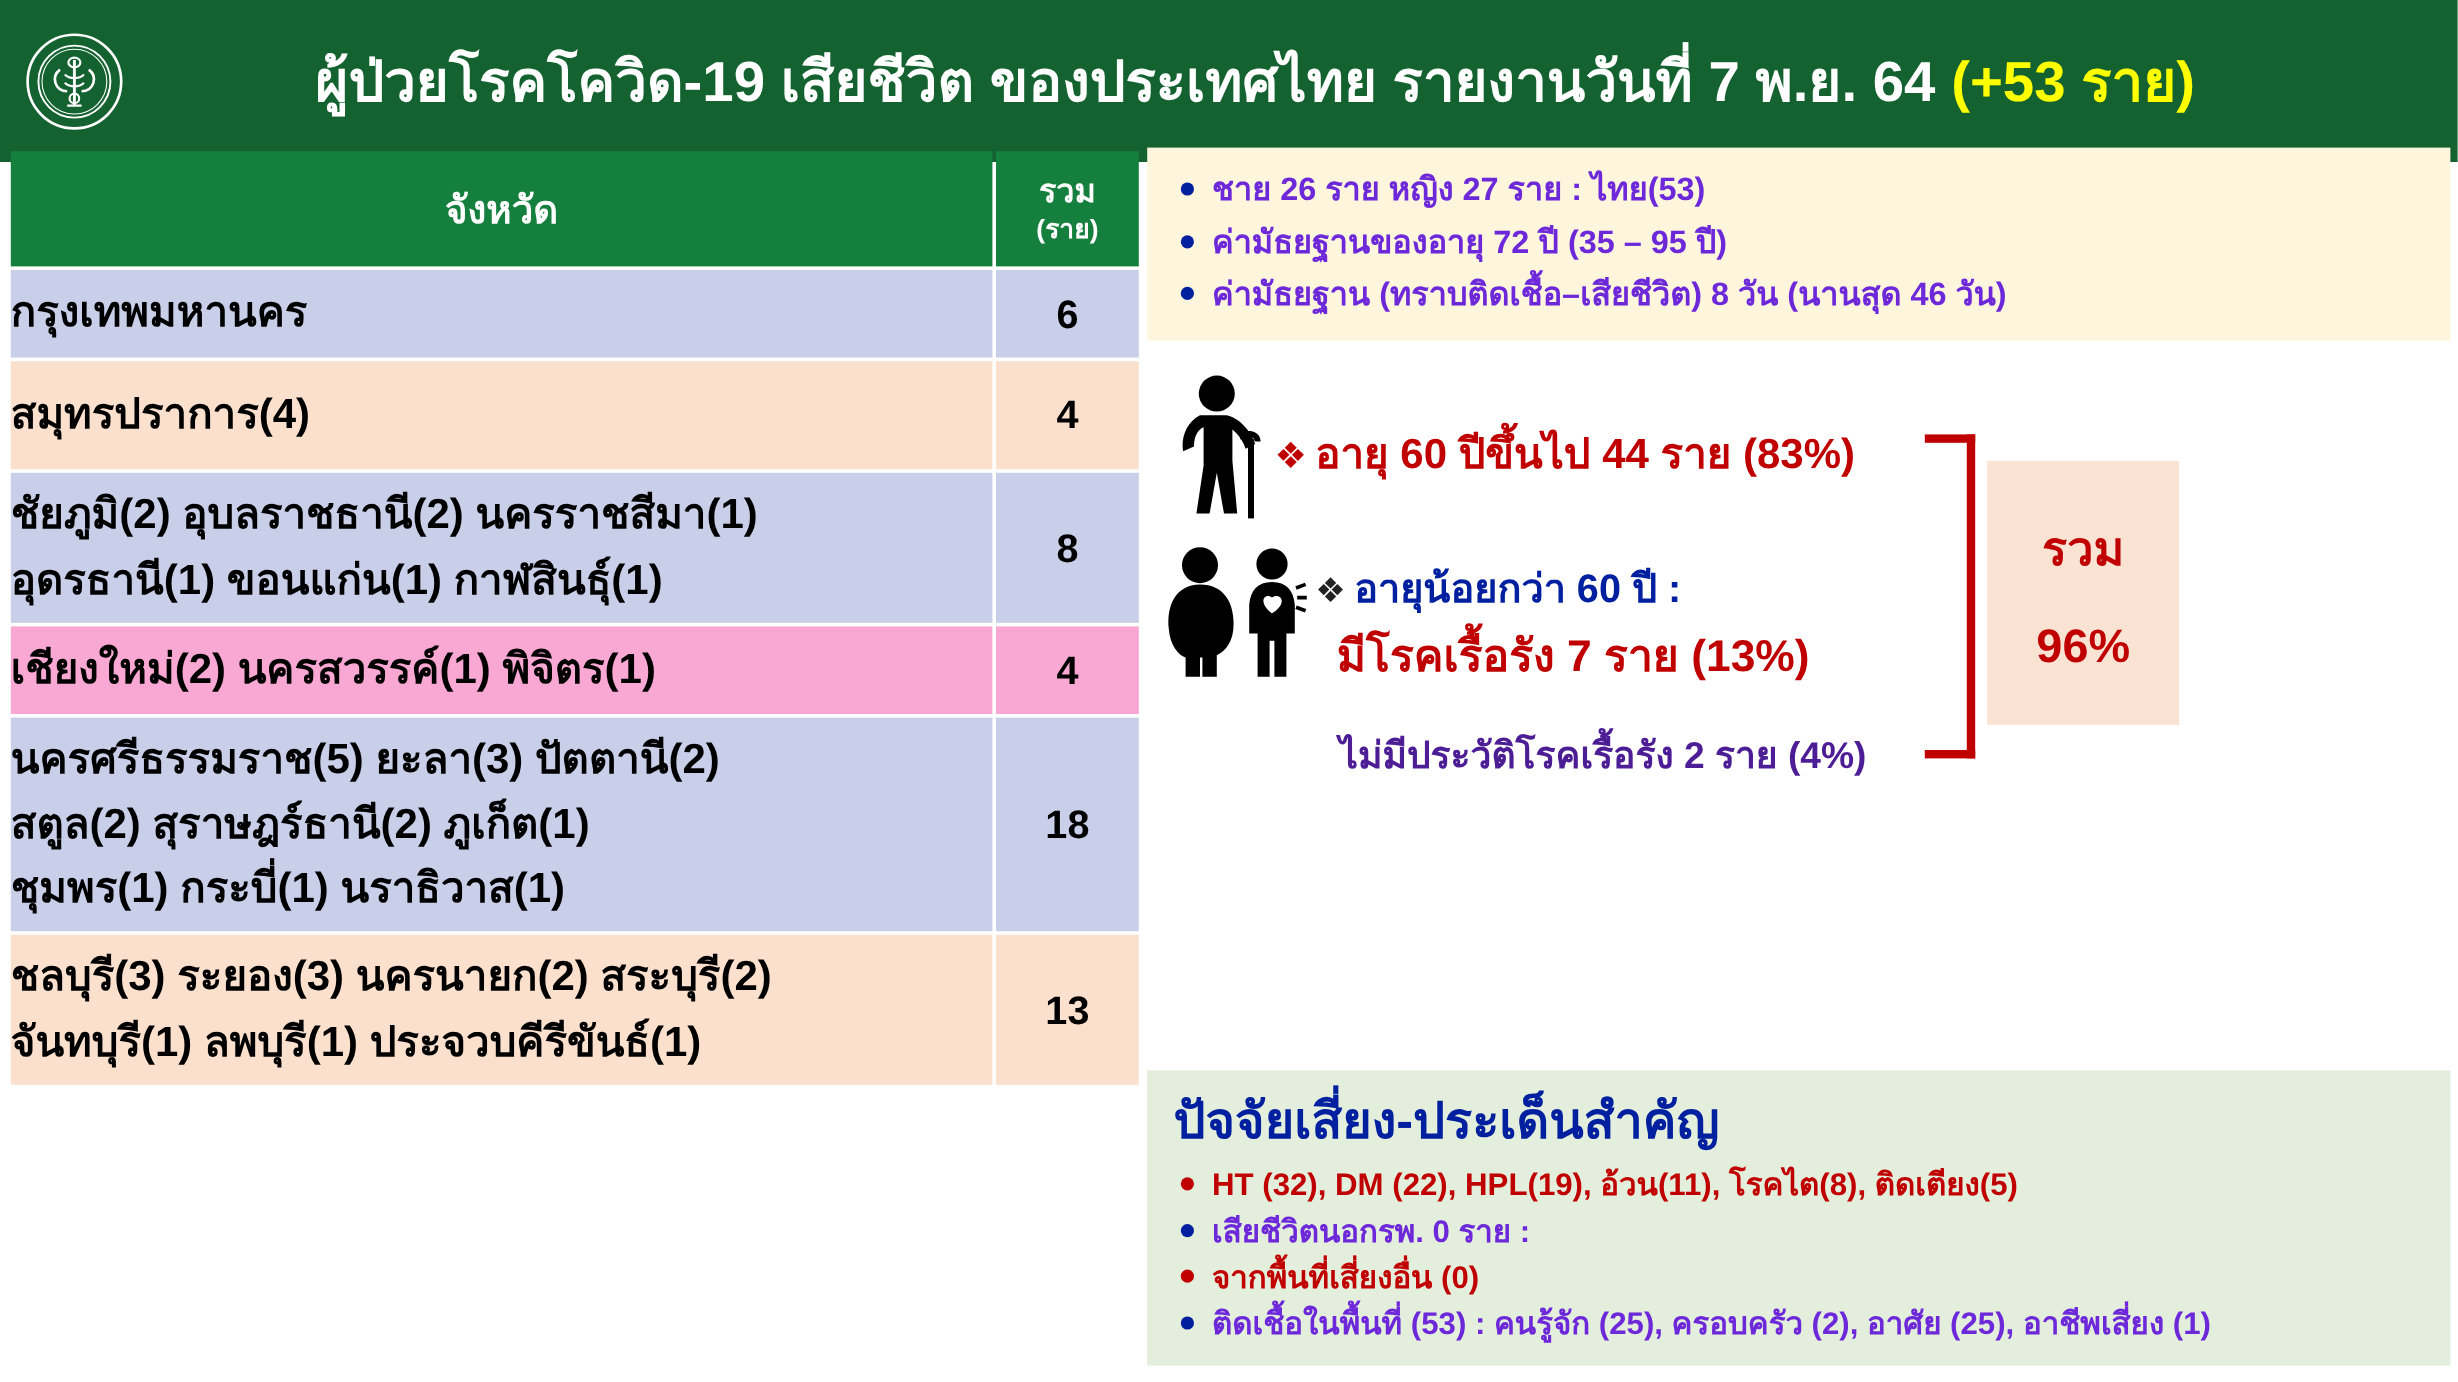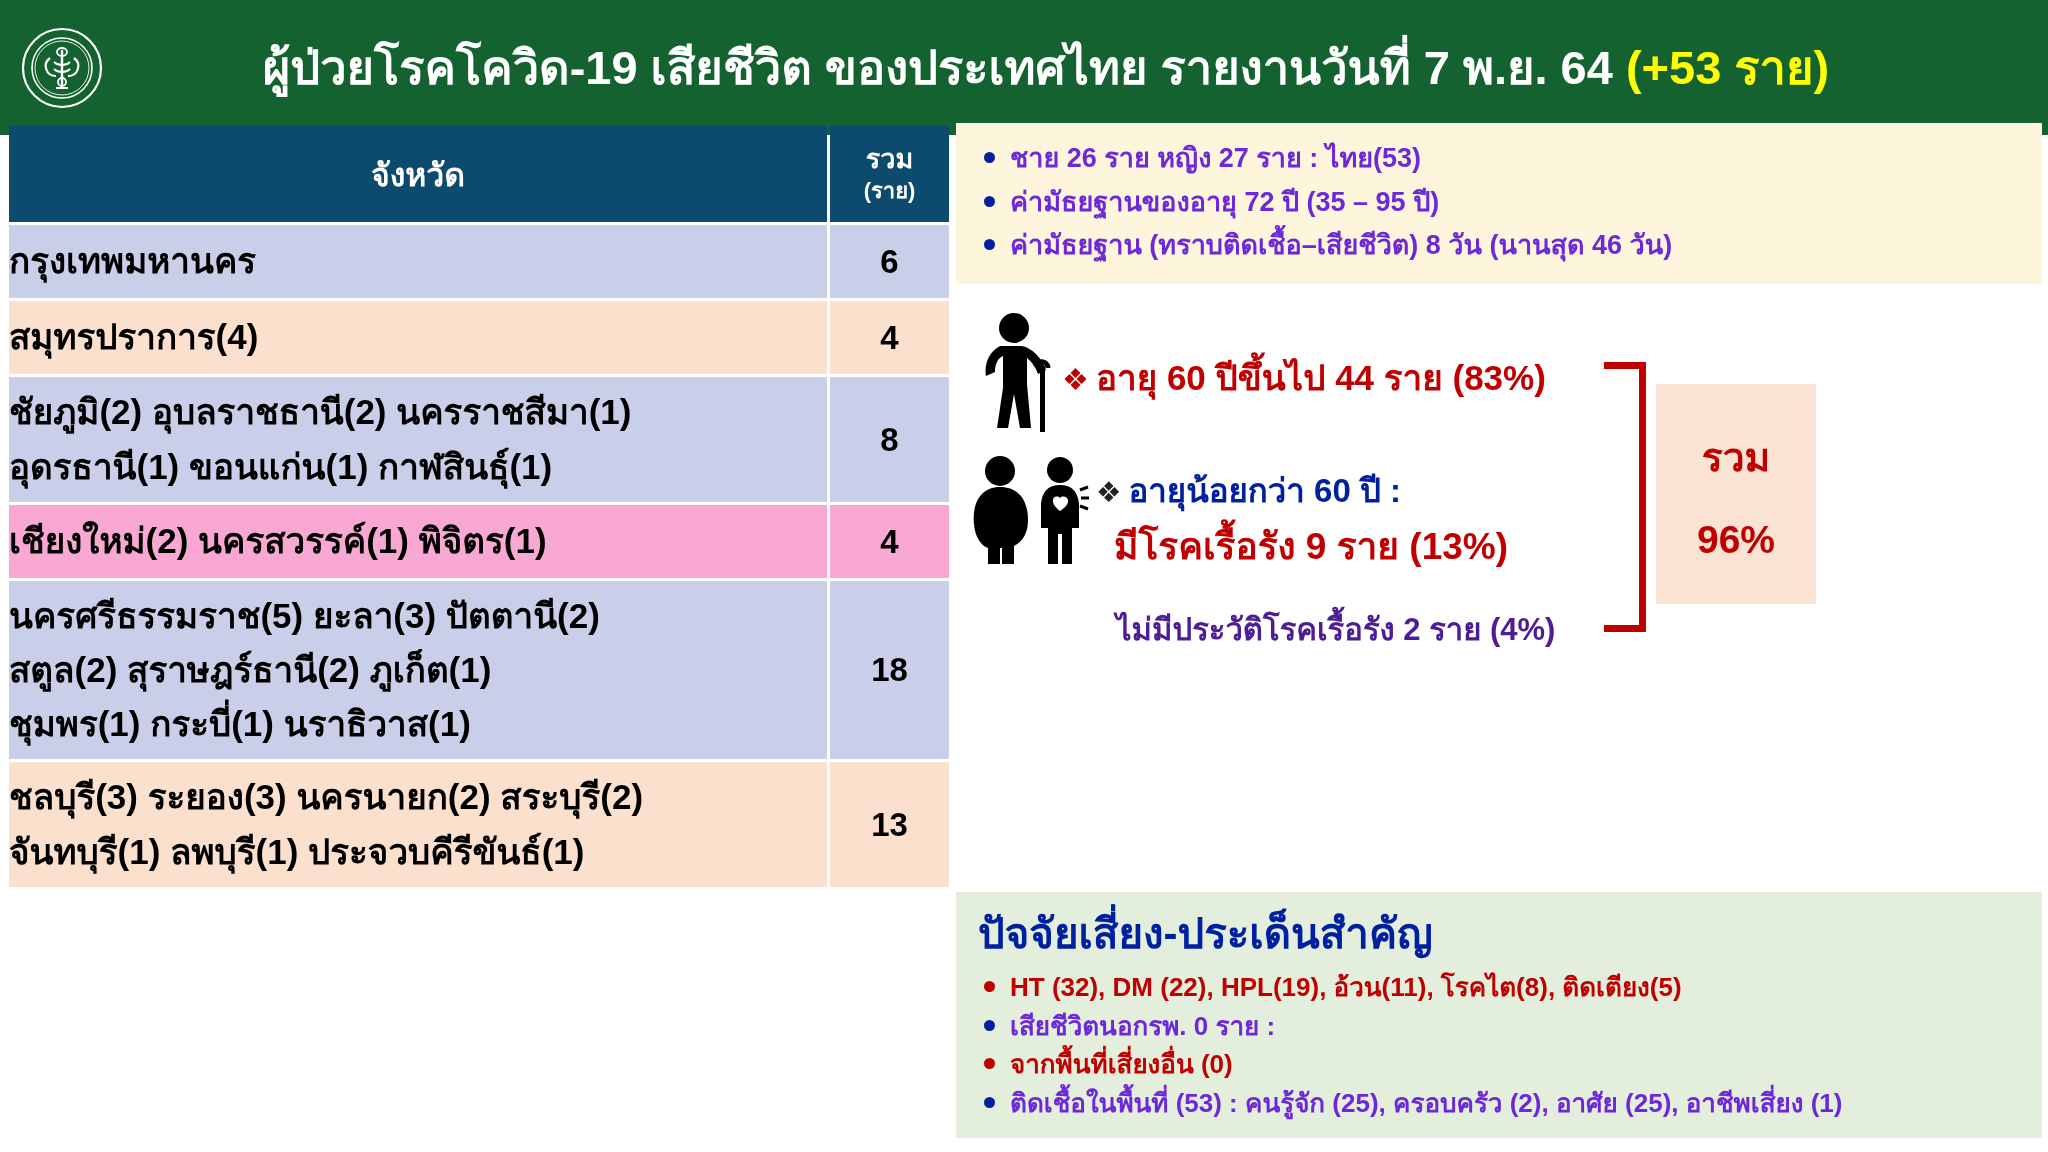--- a/index.html
+++ b/index.html
@@ -62,21 +62,21 @@
     table-layout: fixed;
   }
   table.prov th, table.prov td {
     padding: 0;
     vertical-align: middle;
   }
   .col-prov { width: 818px; }
   .col-total { width: 119px; }
 
   th.h-prov, th.h-total {
-    background: #0c4a6e;
+    background: #15803d;
     color: #ffffff;
     font-weight: bold;
     text-align: center;
   }
   th.h-prov {
     font-size: 32px;
     height: 96px;
   }
   th.h-total {
     font-size: 27px;
@@ -99,21 +99,21 @@
     color: #000000;
     font-size: 33px;
     font-weight: bold;
     text-align: center;
   }
   .tone-a { background: #C9CFE8; }
   .tone-b { background: #FBE0CE; }
   .tone-c { background: #f9a8d4; }
 
   .r1 td { height: 73px; }
-  .r2 td { height: 73px; }
+  .r2 td { height: 90px; }
   .r3 td { height: 125px; }
   .r4 td { height: 73px; }
   .r5 td { height: 178px; }
   .r6 td { height: 125px; }
 
   
   .right {
     position: absolute;
     left: 956px;
     top: 123px;
@@ -385,21 +385,21 @@
     </div>
 
     <div class="stat-line1">
       <span class="diamond">❖</span><span>อายุ 60 ปีขึ้นไป 44 ราย (83%)</span>
     </div>
 
     <div class="stat-line2">
       <span class="diamond blue">❖</span><span>อายุน้อยกว่า 60 ปี :</span>
     </div>
 
-    <div class="stat-line3">มีโรคเรื้อรัง 9 ราย (13%)</div>
+    <div class="stat-line3">มีโรคเรื้อรัง 7 ราย (13%)</div>
 
     <div class="stat-line4">ไม่มีประวัติโรคเรื้อรัง 2 ราย (4%)</div>
 
     <div class="bracket"></div>
 
     <div class="sumbox">
       <span>รวม</span>
       <span>96%</span>
     </div>
 

